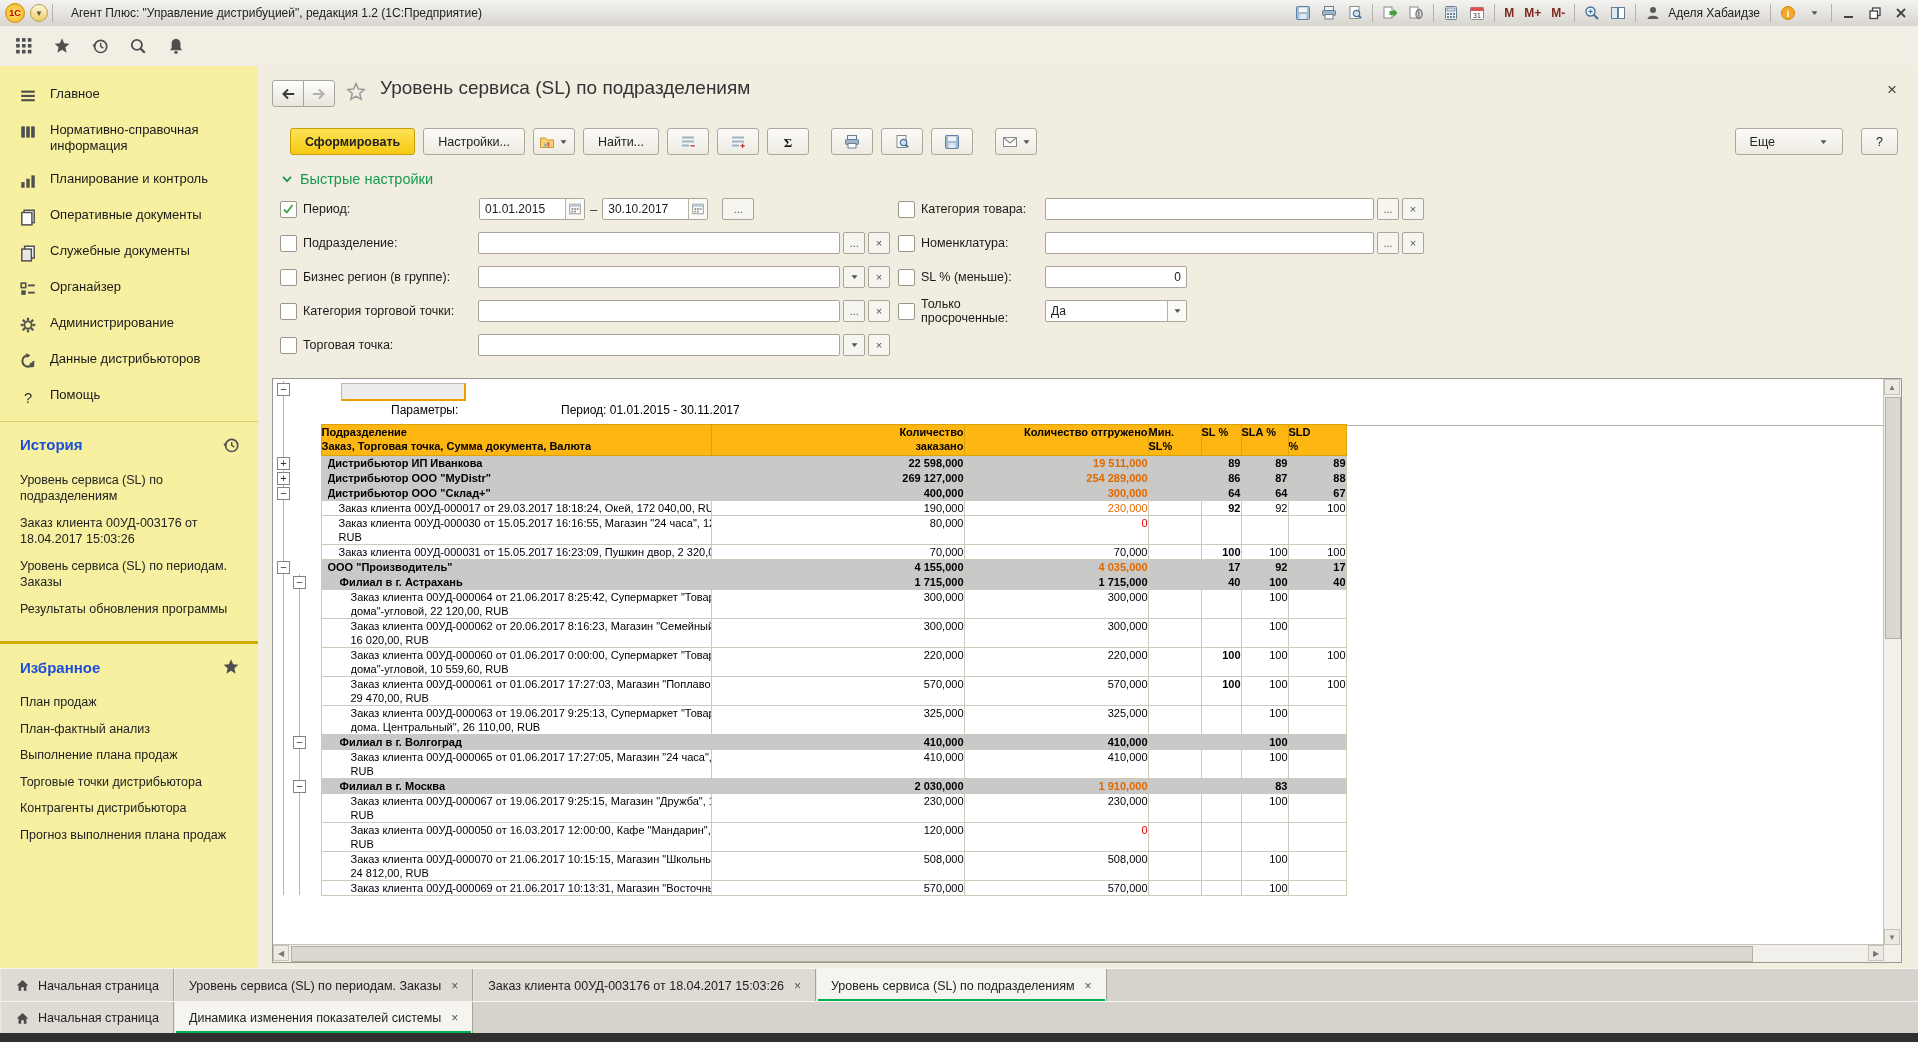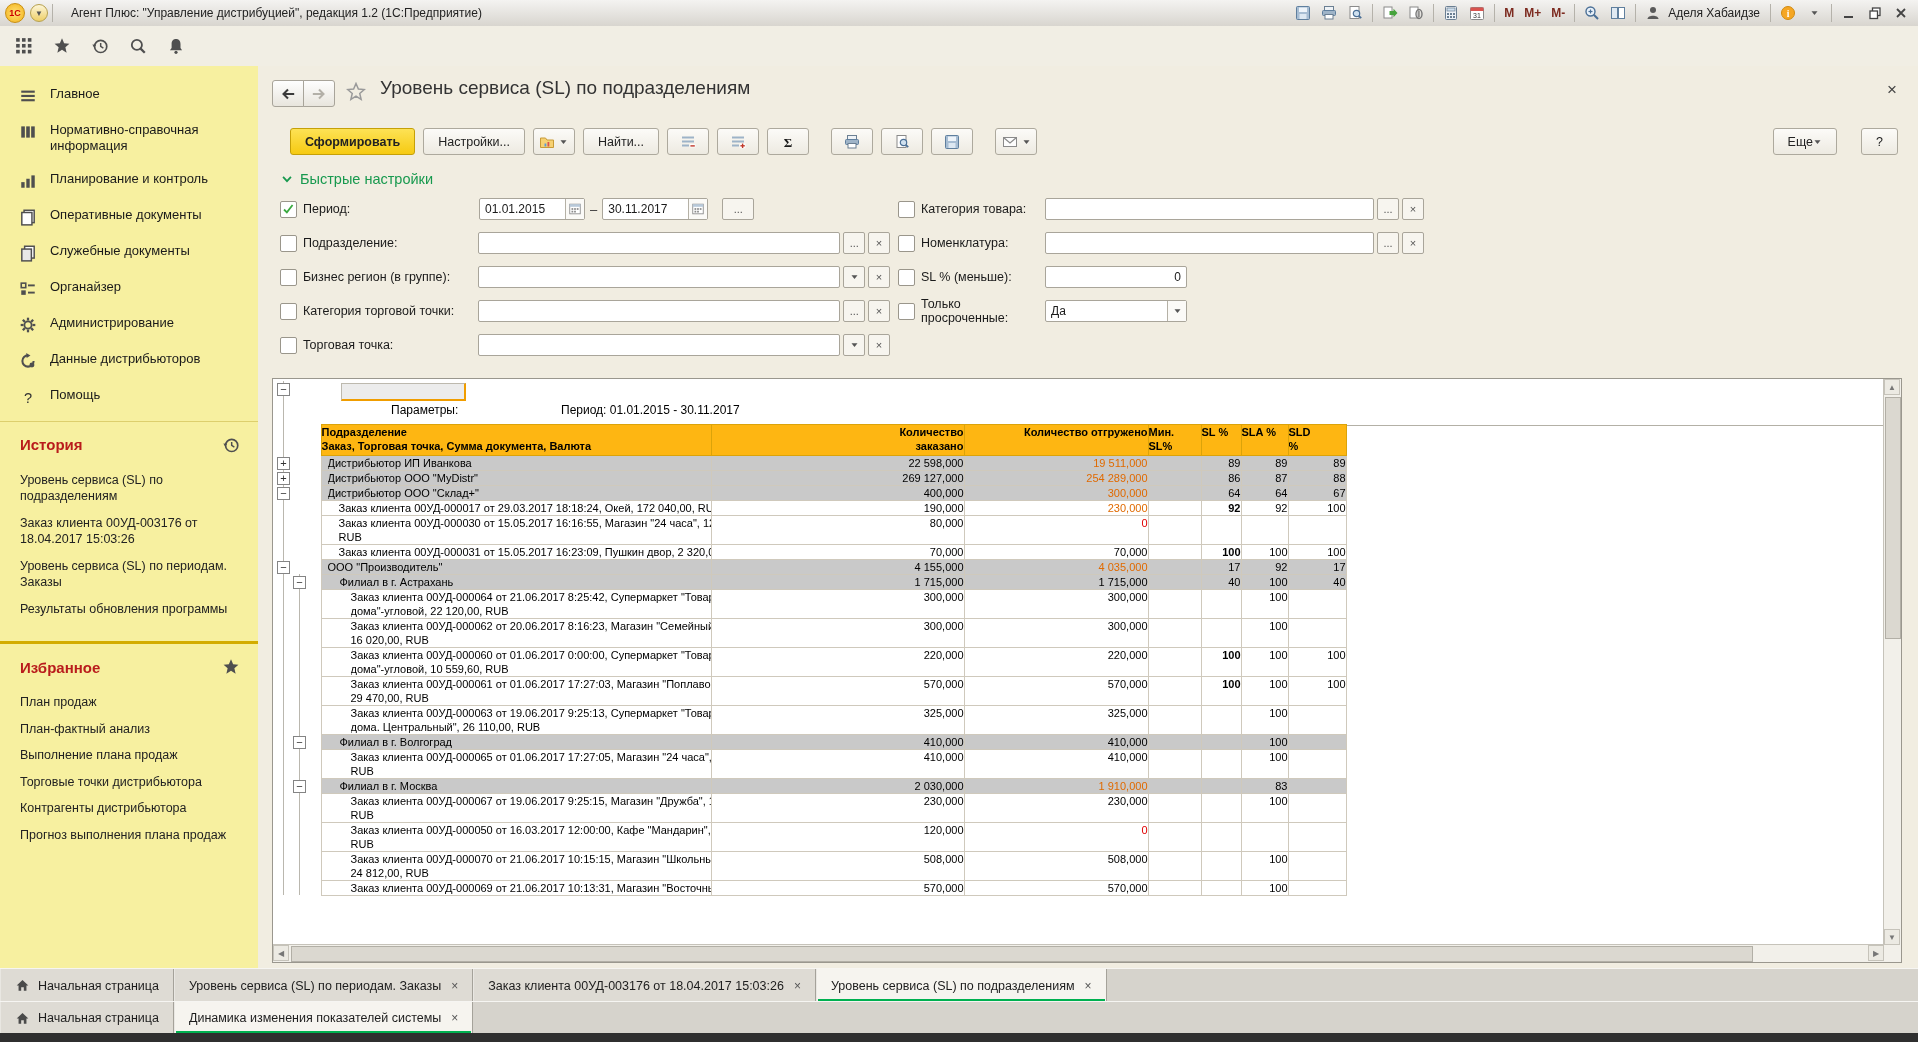--- a/index.html
+++ b/index.html
@@ -31,21 +31,21 @@
   .sidebar{position:absolute;left:0;top:66px;width:258px;height:902px;background:#f7f0a0;
     border-right:1px solid #cfc47c;overflow:hidden;}
   .nav{padding-top:12px;}
   .nav-item{display:flex;align-items:flex-start;padding:8px 8px 8px 16px;cursor:default;}
   .nav-ic{width:24px;min-width:24px;height:20px;display:flex;align-items:center;justify-content:center;margin-right:10px;}
   .nav-lb{font-size:13px;color:#1a1a1a;line-height:1.25;}
   .side-div{height:0;border-top:1px solid #ddcf6d;margin:6px 0 0 0;}
   .side-div-thick{height:3px;background:#d3ac00;margin:10px 0 0 0;}
   .side-head{display:flex;align-items:center;justify-content:space-between;
     padding:14px 18px 6px 20px;}
-  .side-head .t{font-size:15px;font-weight:bold;color:#b91c1c;}
+  .side-head .t{font-size:15px;font-weight:bold;color:#1d4ed8;}
   .side-list{padding:2px 14px 4px 20px;}
   .side-link{font-size:12.5px;color:#222;line-height:1.32;margin:10px 0;cursor:default;}
   
   .main{position:absolute;left:258px;top:66px;width:1660px;height:902px;background:#f1ede1;}
   .navpair{position:absolute;left:14px;top:14px;display:flex;}
   .navbtn{width:30px;height:25px;background:linear-gradient(#fefefe,#e8e5dd);
     border:1px solid #a8a49a;display:flex;align-items:center;justify-content:center;}
   .navbtn.first{border-radius:3px 0 0 3px;}
   .navbtn.last{border-radius:0 3px 3px 0;margin-left:-1px;}
   .form-star{position:absolute;left:88px;top:16px;}
@@ -89,21 +89,21 @@
   .rpt-tbl td{padding:0;vertical-align:top;}
   .gc{background:#fff;}
   .t1{background:linear-gradient(#bab7ae,#bab7ae) 10px 0/1px 100% no-repeat #fff;}
   .t2{background:linear-gradient(#bab7ae,#bab7ae) 10px 0/1px 100% no-repeat #fff;}
   .hcell,.ncell,.num{border:1px solid #cfc9bc;padding:1px 4px;}
   .hcell{background:#feb612;font-weight:bold;border-color:#dba30a;}
   .hcell div{white-space:nowrap;overflow:hidden;}
   .hcell.a-right{text-align:right;}
   .ncell div{white-space:nowrap;overflow:hidden;}
   .num{text-align:right;padding-right:5px;white-space:nowrap;}
-  .grow .ncell,.grow .num{background:#c9c9c9;font-weight:normal;}
+  .grow .ncell,.grow .num{background:#c9c9c9;font-weight:bold;}
   .orange{color:#e06a00;}.red{color:#e00000;}.bold{font-weight:bold;}
   .ncell.group1{padding-left:6px;}
   .ncell.group2{padding-left:18px;}
   .ncell.detail1{padding-left:17px;}
   .ncell.detail2{padding-left:29px;}
   .pr1{height:22px;}.pr2{height:21px;}.hrow{height:31px;}
   .pcell{padding:0;}
   .selcell{width:122px;height:15px;margin:2px 0 0 20px;background:#ececec;border:1px solid #bdb9ae;
     border-right:2px solid #f09d00;border-bottom:2px solid #f09d00;}
   .plab{display:inline-block;margin-left:70px;width:170px;font-size:12px;color:#000;}
@@ -625,21 +625,21 @@
             </svg>
           </span>
           <span class="ic ddw">
             <svg width="9" height="8" viewBox="0 0 16 16" xmlns="http://www.w3.org/2000/svg">
               <path d="M2 4.5 L8 12 L14 4.5 Z" fill="#555"></path>
             </svg>
           </span>
         </span>
       </span>
     <span class="tbr-right" id="rt-right">
-        <span class="btn" style="margin-right: 14px;">
+        <span class="btn" style="margin-right: 8px; gap: 44px;">
           <span>Еще</span>
           <span class="ic ddw">
             <svg width="9" height="8" viewBox="0 0 16 16" xmlns="http://www.w3.org/2000/svg">
               <path d="M2 4.5 L8 12 L14 4.5 Z" fill="#555"></path>
             </svg>
           </span>
         </span>
         <span class="btn" style="margin-right: 0px;">
           <span>?</span>
         </span>
@@ -679,21 +679,21 @@
                   <rect x="10" y="7" width="2" height="2"></rect>
                   <rect x="4" y="10" width="2" height="2"></rect>
                   <rect x="7" y="10" width="2" height="2"></rect>
                 </g>
               </svg>
             </span>
           </span>
         </span>
         <span class="dash">–</span>
         <span class="inp" style="width: 104px;">
-          <span class="v">30.11.2017</span>
+          <span class="v">30.10.2017</span>
           <span class="endbtn">
             <span class="ic">
               <svg width="14" height="14" viewBox="0 0 16 16" xmlns="http://www.w3.org/2000/svg">
                 <rect x="2" y="2.5" width="12" height="11" fill="#fff" stroke="#8a8a8a"></rect>
                 <rect x="2" y="2.5" width="12" height="3" fill="#b8c9da"></rect>
                 <g fill="#8a8a8a">
                   <rect x="4" y="7" width="2" height="2"></rect>
                   <rect x="7" y="7" width="2" height="2"></rect>
                   <rect x="10" y="7" width="2" height="2"></rect>
                   <rect x="4" y="10" width="2" height="2"></rect>

